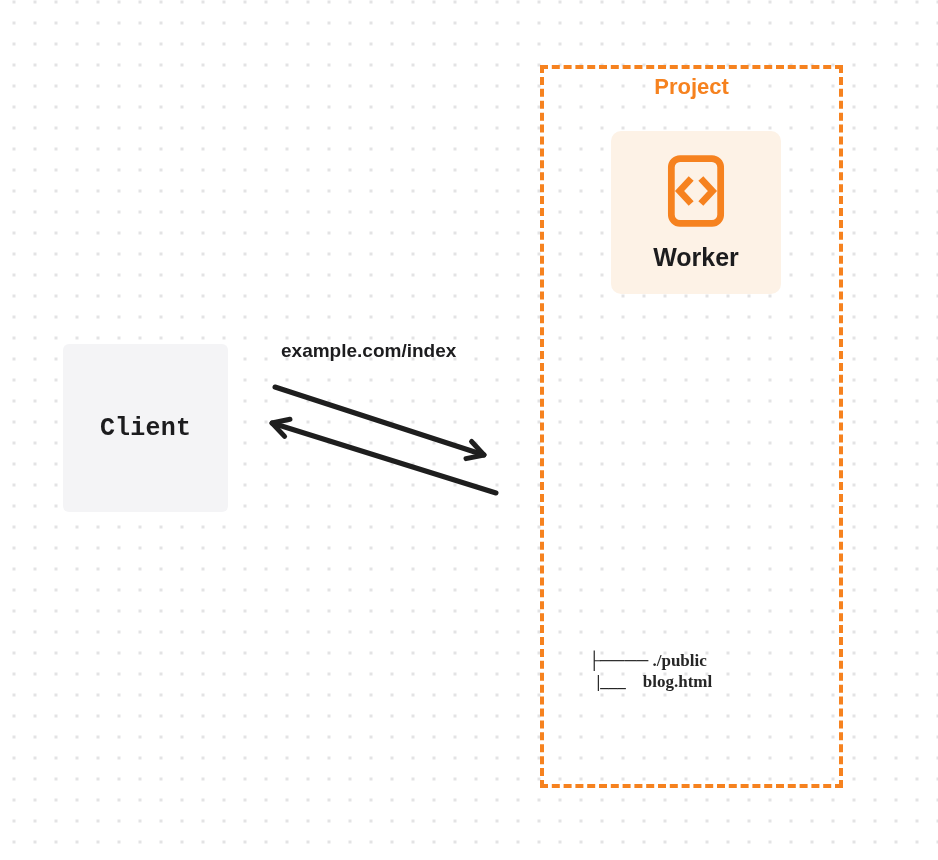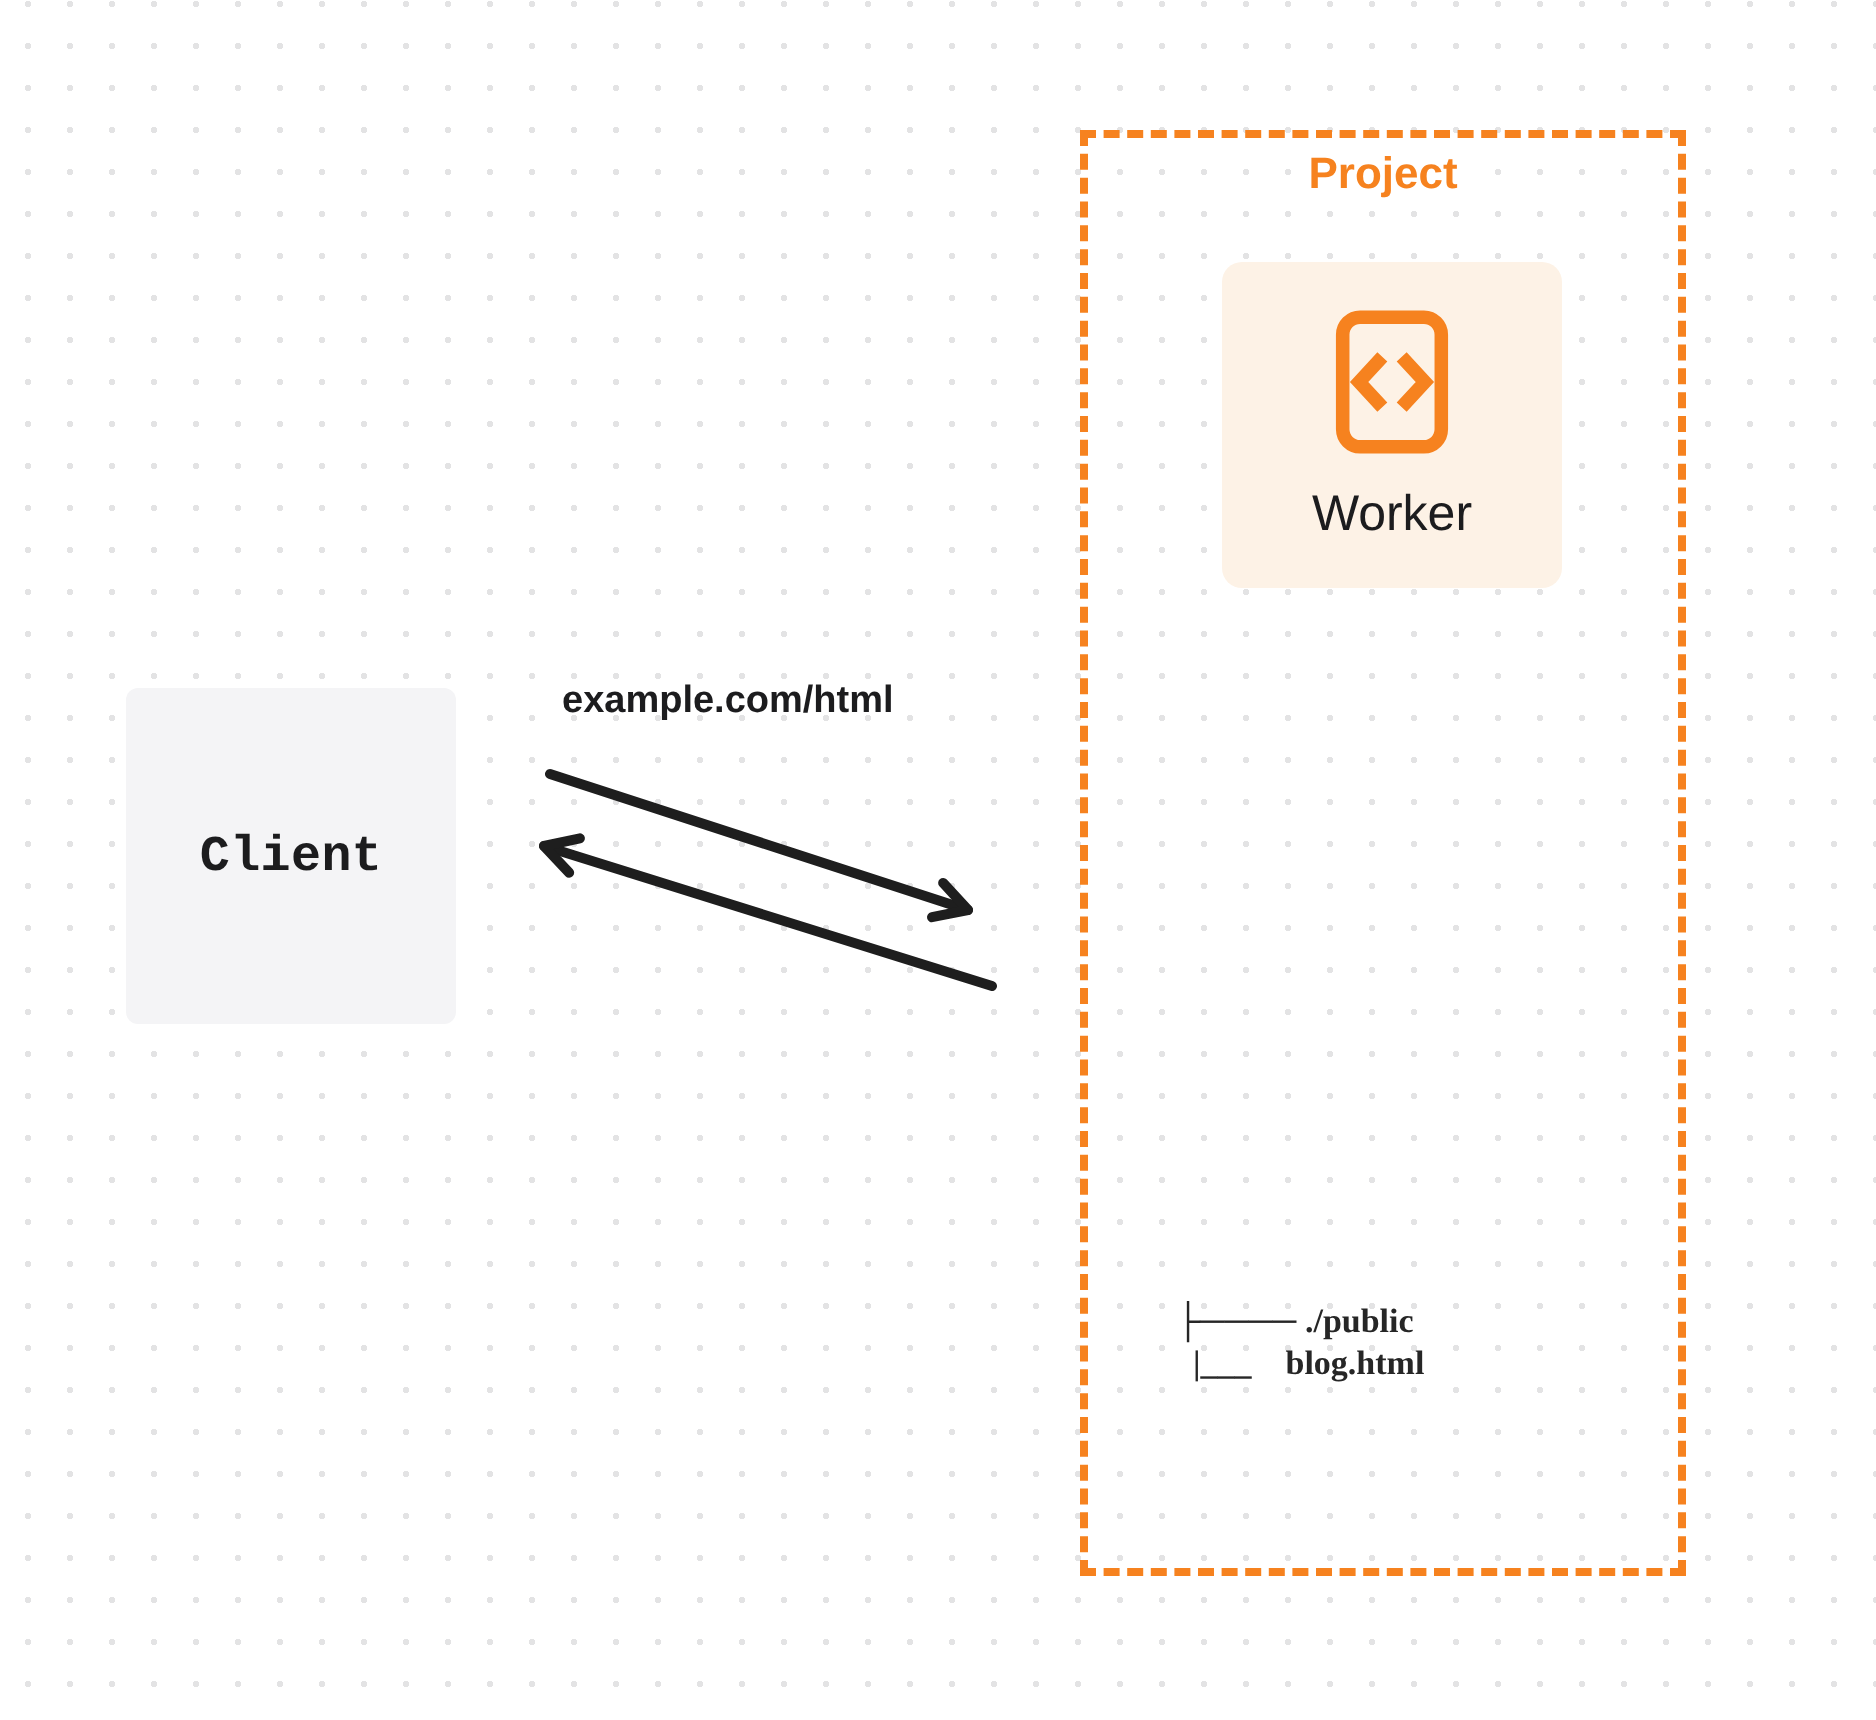--- a/index.html
+++ b/index.html
@@ -64,21 +64,21 @@
     position: absolute;
     width: 170px; height: 163px;
     background: #fdf2e6;
     border-radius: 10px;
     display: flex; flex-direction: column;
     align-items: center; justify-content: center;
     gap: 15px;
   }
   .card-worker { left: 67px; top: 62px; }
   .card-assets { left: 63px; top: 411px; }
-  .card-label { font-size: 25px; font-weight: 400; color: #1c1c1e; }
+  .card-label { font-size: 25px; font-weight: 700; color: #1c1c1e; }
   .icon-wrap { display: block; line-height: 0; }
 
   
   .file-tree {
     position: absolute;
     left: 44px; top: 581px;
     font-family: "DejaVu Sans Mono", "Liberation Mono", monospace;
     font-size: 17px; line-height: 21px;
     font-weight: 600;
     color: #262626;
@@ -88,21 +88,21 @@
 </style>
 </head>
 <body>
 
 <div class="canvas">
 
   <div class="client-box">
     <span class="client-label">Client</span>
   </div>
 
-  <span class="url-label">example.com/html</span>
+  <span class="url-label">example.com/index</span>
 
   <svg class="arrows" width="938" height="860" viewBox="0 0 938 860">
     <defs>
       <marker id="ah" viewBox="0 0 26 26" refX="21" refY="13" markerWidth="26" markerHeight="26" orient="auto" markerUnits="userSpaceOnUse">
         <path d="M5 4 L21 13 L5 22" fill="none" stroke="#1e1e1e" stroke-width="5" stroke-linecap="round" stroke-linejoin="round"></path>
       </marker>
     </defs>
     <line x1="275" y1="387" x2="484" y2="455" stroke="#1e1e1e" stroke-width="5" stroke-linecap="round" marker-end="url(#ah)"></line>
     <line x1="496" y1="493" x2="272" y2="423" stroke="#1e1e1e" stroke-width="5" stroke-linecap="round" marker-end="url(#ah)"></line>
   </svg>

